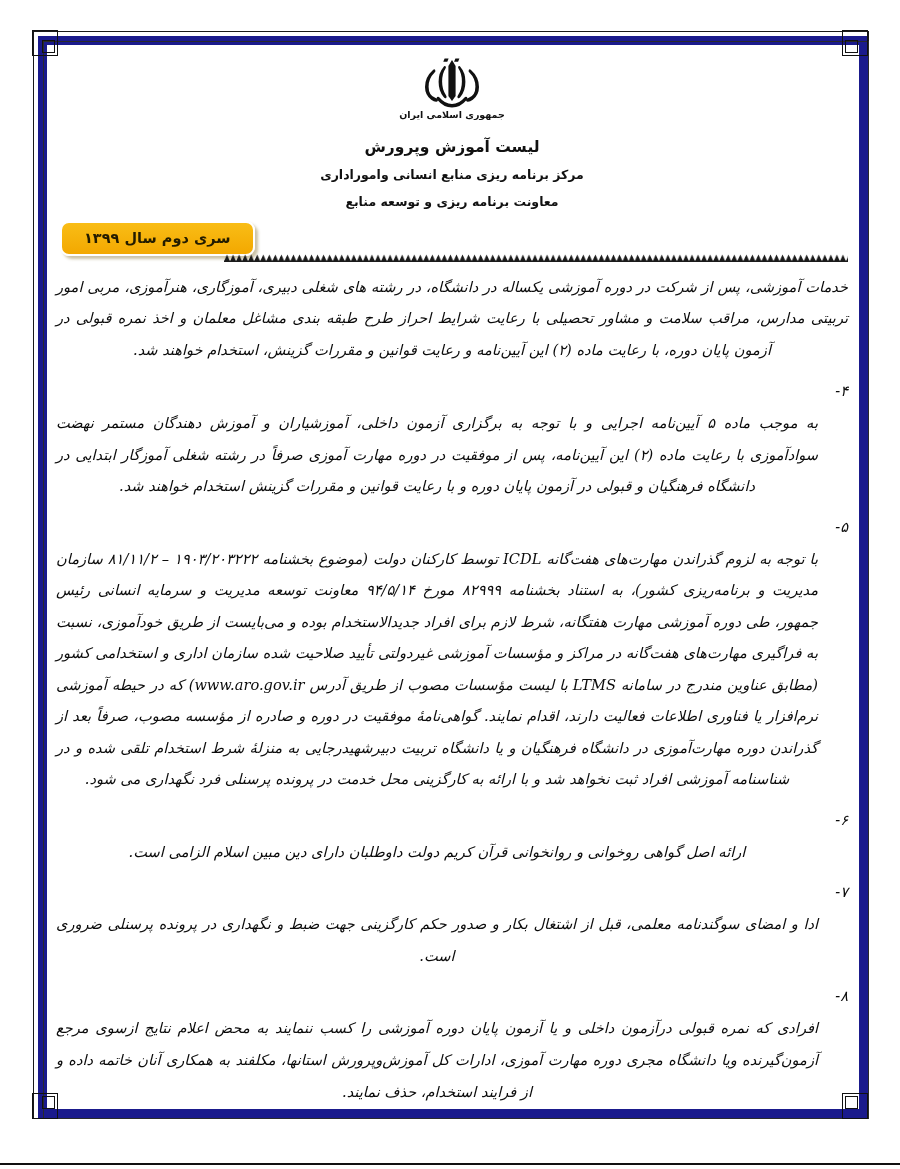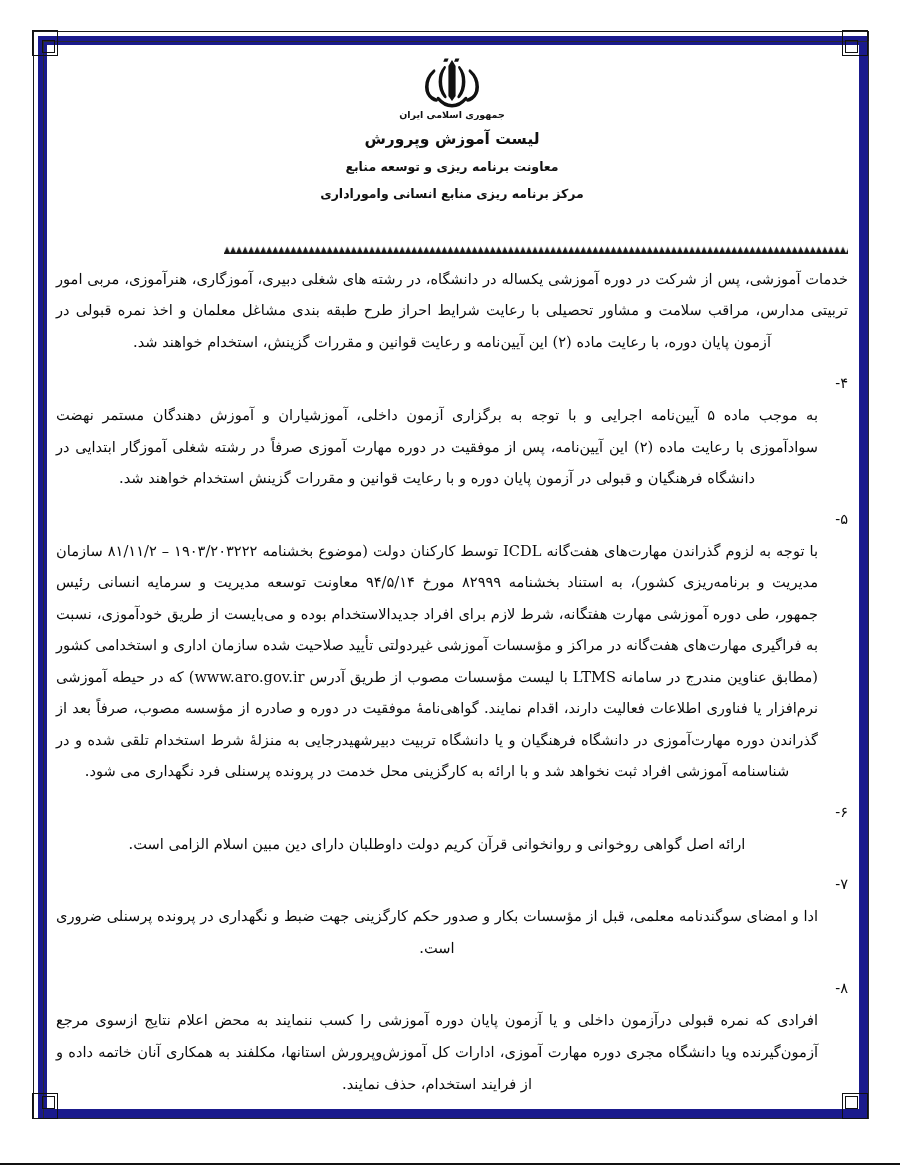--- a/index.html
+++ b/index.html
@@ -103,21 +103,21 @@
     height: 1055px;
   }
 
   
   .header {
     text-align: center;
     padding-top: 6px;
   }
   .emblem-wrap {
     display: block;
-    margin: 0 auto 8px auto;
+    margin: 0 auto 16px auto;
     width: 106px;
   }
   .emblem-svg { display: block; width: 106px; height: 64px; }
   .org-line {
     font-size: 15.5px;
     font-weight: 700;
     color: #111;
     margin: 7px 0 0 0;
     line-height: 1.45;
   }
@@ -157,20 +157,21 @@
     top: 32px;
     height: 9px;
   }
   .zigzag svg { display: block; width: 100%; height: 9px; }
 
   
   .doc-body {
     margin-top: 4px;
     color: #0b0b0b;
     font-family: "DejaVu Serif", "Liberation Serif", serif;
+    font-style: italic;
   }
   .para {
     display: block;
     text-align: justify;
     text-align-last: center;
     font-size: 14.6px;
     line-height: 2.16;
     margin: 0 0 10px 0;
     padding: 0;
     direction: rtl;
@@ -250,25 +251,26 @@
 
             <path d="M40.5 41.5 q5.5 6.5 12.5 6.5 q7.0 0 12.5 -6.5 q1.2 -1.4 2.4 -0.4 q1.2 1.0 -0.1 2.6 q-6.4 7.8 -14.8 7.8 q-8.4 0 -14.8 -7.8 q-1.3 -1.6 -0.1 -2.6 q1.2 -1.0 2.4 0.4 Z"></path>
           </g>
           <g fill="#111111" font-family="DejaVu Sans, sans-serif" font-size="9.5" font-weight="700">
             <text x="53" y="61.5" text-anchor="middle">جمهوری اسلامی ایران</text>
           </g>
         </svg>
       </div>
 
       <div class="org-line">لیست آموزش وپرورش</div>
+      <div class="org-line sub">مرکز برنامه ریزی منابع انسانی واموراداری</div>
       <div class="org-line sub">معاونت برنامه ریزی و توسعه منابع</div>
-      <div class="org-line sub">مرکز برنامه ریزی منابع انسانی واموراداری</div>
     </div>
 
     <div class="divider-row">
+      <div class="series-badge">سری دوم سال ۱۳۹۹</div>
       <div class="zigzag">
         <svg viewBox="0 0 620 9" preserveAspectRatio="none" xmlns="http://www.w3.org/2000/svg" aria-hidden="true">
           <defs>
             <pattern id="zz" x="0" y="0" width="6" height="9" patternUnits="userSpaceOnUse">
               <path d="M0 8.2 L3 1.6 L6 8.2 Z" fill="#1b1b1b"></path>
             </pattern>
           </defs>
           <rect x="0" y="0" width="620" height="9" fill="url(#zz)"></rect>
           <rect x="0" y="7.8" width="620" height="1.2" fill="#1b1b1b"></rect>
         </svg>
@@ -289,21 +291,21 @@
         <div class="item-text"><span>با توجه به لزوم گذراندن مهارت‌های هفت‌گانه </span><span class="ltr">ICDL</span><span> توسط کارکنان دولت (موضوع بخشنامه ۱۹۰۳/۲۰۳۲۲۲ – ۸۱/۱۱/۲ سازمان مدیریت و برنامه‌ریزی کشور)، به استناد بخشنامه ۸۲۹۹۹ مورخ ۹۴/۵/۱۴ معاونت توسعه مدیریت و سرمایه انسانی رئیس جمهور، طی دوره آموزشی مهارت هفتگانه، شرط لازم برای افراد جدیدالاستخدام بوده  و می‌بایست از طریق خودآموزی، نسبت به فراگیری مهارت‌های هفت‌گانه در مراکز و مؤسسات آموزشی غیردولتی تأیید صلاحیت شده  سازمان اداری و استخدامی کشور (مطابق عناوین مندرج در سامانه </span><span class="ltr">LTMS</span><span> با لیست مؤسسات مصوب از طریق آدرس </span><span class="ltr">www.aro.gov.ir</span><span>) که در حیطه آموزشی نرم‌افزار یا فناوری اطلاعات فعالیت دارند، اقدام نمایند. گواهی‌نامهٔ موفقیت در دوره و صادره از مؤسسه مصوب، صرفاً بعد از گذراندن دوره مهارت‌آموزی در دانشگاه فرهنگیان و یا دانشگاه تربیت دبیرشهیدرجایی به منزلهٔ شرط استخدام تلقی شده و در شناسنامه آموزشی افراد ثبت نخواهد شد و با ارائه به کارگزینی محل خدمت در پرونده پرسنلی فرد نگهداری می شود.</span></div>
       </div>
 
       <div class="item">
         <div class="item-num">۶-</div>
         <div class="item-text">ارائه اصل گواهی روخوانی و روانخوانی قرآن کریم دولت داوطلبان دارای دین مبین اسلام الزامی است.</div>
       </div>
 
       <div class="item">
         <div class="item-num">۷-</div>
-        <div class="item-text">ادا و امضای سوگندنامه معلمی، قبل از مؤسسات بکار و صدور حکم کارگزینی جهت ضبط و نگهداری در پرونده پرسنلی ضروری است.</div>
+        <div class="item-text">ادا و امضای سوگندنامه معلمی، قبل از اشتغال بکار و صدور حکم کارگزینی جهت ضبط و نگهداری در پرونده پرسنلی ضروری است.</div>
       </div>
 
       <div class="item">
         <div class="item-num">۸-</div>
         <div class="item-text">افرادی که نمره قبولی درآزمون داخلی و یا آزمون پایان دوره آموزشی را کسب ننمایند به محض اعلام نتایج ازسوی مرجع آزمون‌گیرنده ویا دانشگاه مجری دوره مهارت آموزی، ادارات کل آموزش‌وپرورش استانها، مکلفند به همکاری آنان خاتمه داده و از فرایند استخدام، حذف نمایند.</div>
       </div>
 
     </div>
   </div>
 </div>

